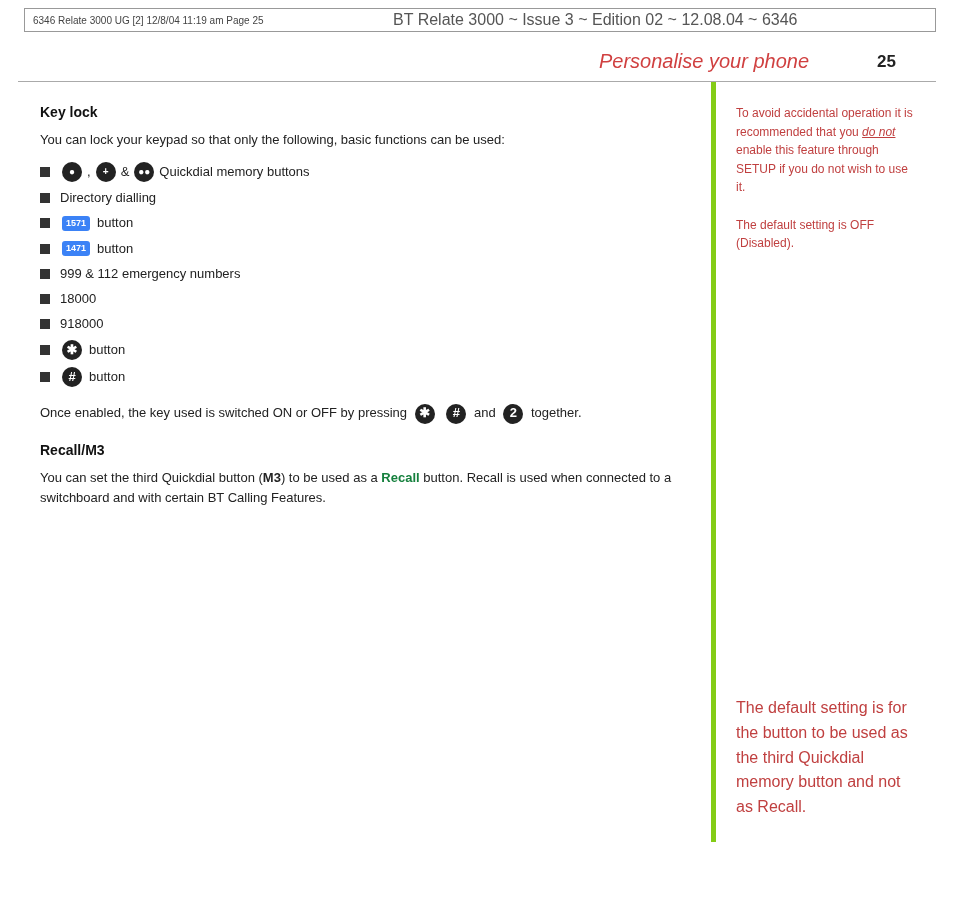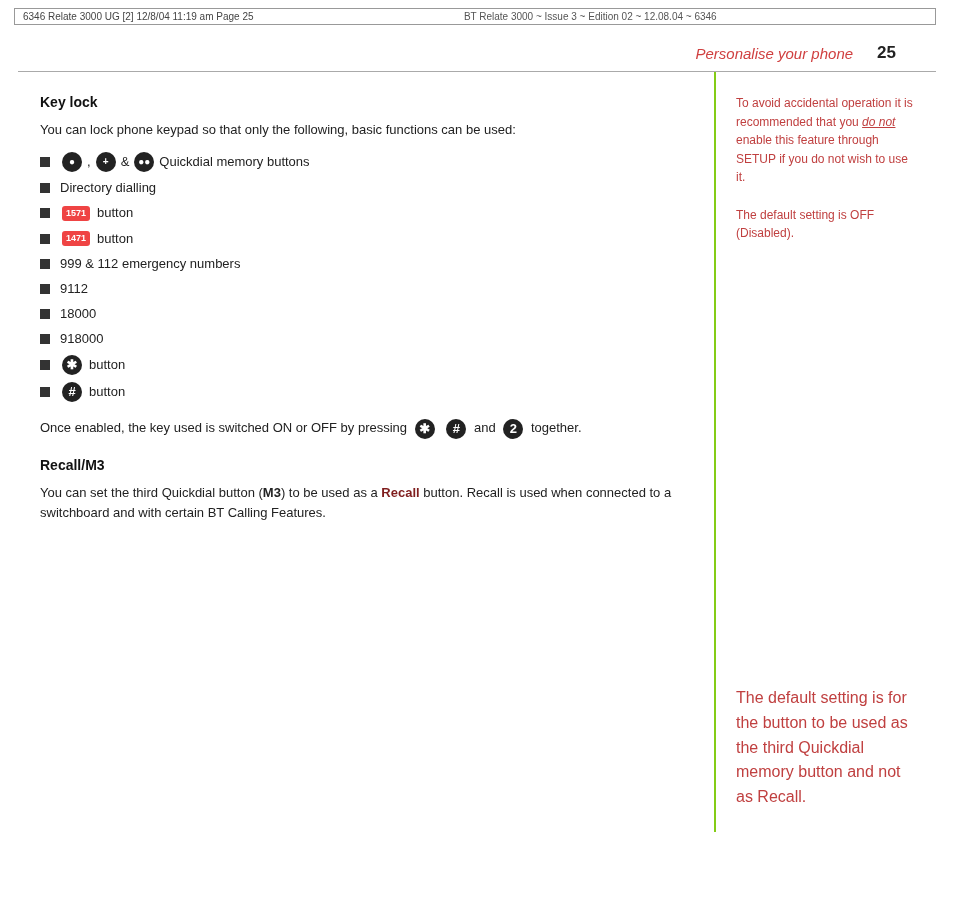--- a/index.html
+++ b/index.html
@@ -17,70 +17,71 @@
       width: 954px;
       min-height: 905px;
       background: #fff;
       position: relative;
       padding: 0;
     }
 
     
     .top-header {
       border: 1px solid #999;
-      margin: 8px 18px 0 14px;
+      margin: 8px 18px 0 24px;
       padding: 2px 8px;
       display: flex;
       justify-content: space-between;
       align-items: center;
       font-size: 10px;
       color: #444;
       gap: 9px;
     }
 
     .top-header-center {
-      font-size: 10px;
+      font-size: 16px;
       color: #555;
     }
 
     
     .page-header-row {
       display: flex;
       justify-content: flex-end;
       align-items: center;
       padding: 18px 40px 8px 40px;
       border-bottom: 1px solid #aaa;
       margin: 0 18px;
     }
 
     .page-title {
       color: #d04040;
-      font-size: 15px;
+      font-size: 20px;
       font-style: italic;
       margin-right: 24px;
     }
 
     .page-number {
       font-size: 17px;
       font-weight: bold;
       color: #222;
+      margin-left: 44px;
     }
 
     
     .main-content {
       display: flex;
       margin: 0 18px;
       min-height: 760px;
     }
 
     
     .left-col {
       flex: 1;
       padding: 22px 28px 22px 22px;
-      border-right: 2px solid #84cc16;
+      border-right: 5px solid #84cc16;
     }
 
     
     .right-col {
       width: 220px;
       padding: 22px 16px 22px 20px;
     }
 
     
     .section-heading {
@@ -171,21 +172,21 @@
       flex-direction: column;
       height: 100%;
     }
 
     .spacer {
       flex: 1;
     }
 
     
     .recall-link {
-      color: #7f1d1d;
+      color: #15803d;
       font-weight: bold;
       text-decoration: none;
     }
 
     .m3-bold {
       font-weight: bold;
     }
 
     
     .key-lock-section {
@@ -201,21 +202,21 @@
 
     .recall-section {
       margin-top: 10px;
     }
 
     
     .num-badge {
       display: inline-flex;
       align-items: center;
       justify-content: center;
-      background: #ef4444;
+      background: #3b82f6;
       color: #fff;
       border-radius: 3px;
       font-size: 9px;
       font-weight: bold;
       padding: 1px 4px;
       margin: 0 2px;
       vertical-align: middle;
     }
   </style>
 </head>
@@ -233,21 +234,21 @@
     <span class="page-title">Personalise your phone</span>
     <span class="page-number">25</span>
   </div>
 
   <div class="main-content">
 
     <div class="left-col">
 
       <div class="key-lock-section">
         <div class="section-heading">Key lock</div>
-        <p class="section-text">You can lock phone keypad so that only the following, basic functions can be used:</p>
+        <p class="section-text">You can lock your keypad so that only the following, basic functions can be used:</p>
 
         <ul class="bullet-list">
 
           <li>
             <span class="bullet-square"></span>
             <span class="quickdial-row">
               <span class="btn-icon">●</span>
                 <span>,</span>
               <span class="btn-icon">+</span>
               <span>&amp;</span>
@@ -271,24 +272,20 @@
             <span class="bullet-square"></span>
             <span class="num-badge">1471</span>
             <span style="margin-left:5px;">button</span>
           </li>
 
           <li>
             <span class="bullet-square"></span>
             <span>999 &amp; 112 emergency numbers</span>
           </li>
 
-          <li>
-            <span class="bullet-square"></span>
-            <span>9112</span>
-          </li>
 
           <li>
             <span class="bullet-square"></span>
             <span>18000</span>
           </li>
 
           <li>
             <span class="bullet-square"></span>
             <span>918000</span>
           </li>

